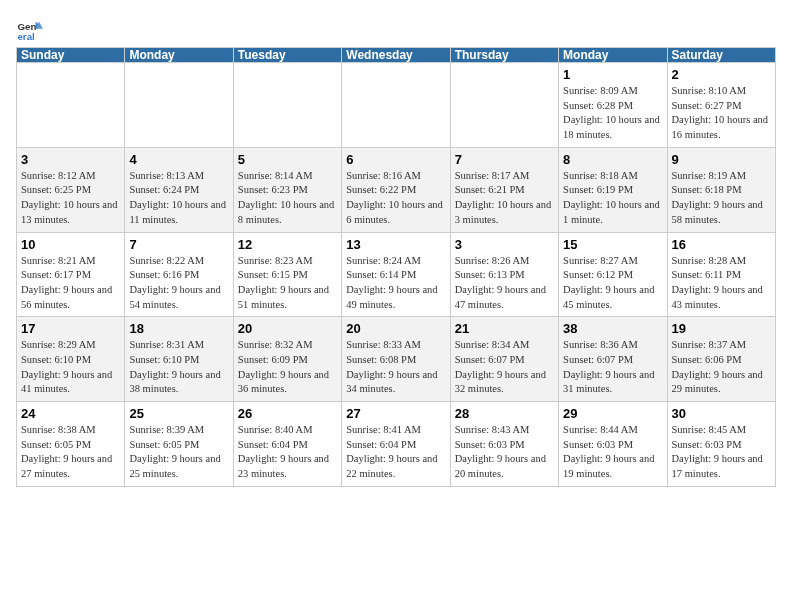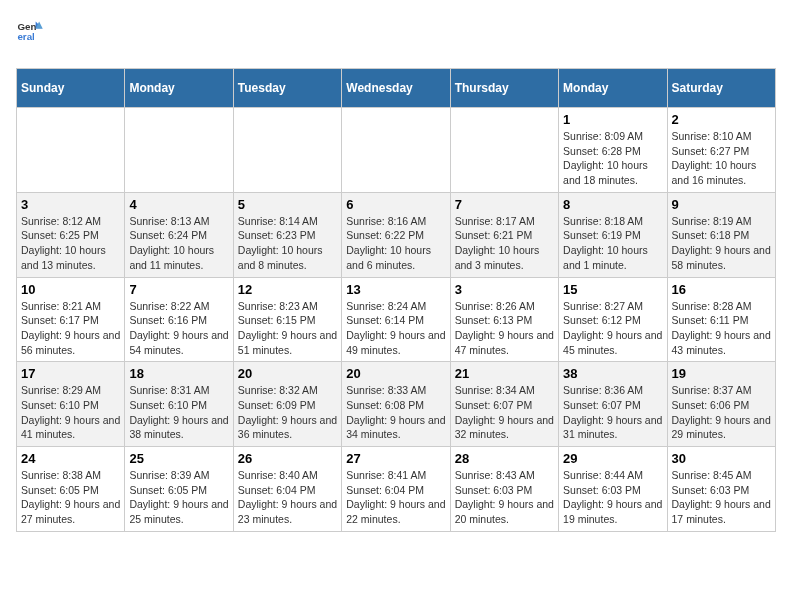--- a/index.html
+++ b/index.html
@@ -7,21 +7,21 @@
       font-family: Arial, sans-serif;
       background: #fff;
       width: 792px;
       min-height: 612px;
       padding: 16px;
     }
     .header {
       display: flex;
       align-items: flex-start;
       justify-content: space-between;
-      margin-bottom: 24px;
+      margin-bottom: 3px;
       text-align: center;
     }
     .logo {
       display: flex;
       align-items: center;
       gap: 4px;
     }
     .logo-icon {
       width: 28px;
       height: 28px;
@@ -39,21 +39,21 @@
       color: #333;
     }
     .calendar {
       width: 100%;
       border-collapse: collapse;
       font-size: 11px;
     }
     .calendar th {
       background-color: #2e6da4;
       color: #fff;
-      padding: 12px 4px;
+      padding: 0 4px;
       text-align: left;
       border: 1px solid #ccc;
       font-size: 12px;
     }
     .calendar td {
       border: 1px solid #ccc;
       padding: 4px;
       vertical-align: top;
       width: 108px;
       min-height: 70px;
@@ -67,20 +67,21 @@
     .day-num {
       font-size: 13px;
       font-weight: bold;
       display: block;
       margin-bottom: 2px;
     }
     .day-info {
       font-size: 10.5px;
       color: #333;
       line-height: 1.4;
+      font-family: Liberation Serif, serif;
     }
     .empty-cell {
       background: #fff !important;
     }
   </style>
 </head>
 <body>
 
 <div class="header">
   <div class="logo">

